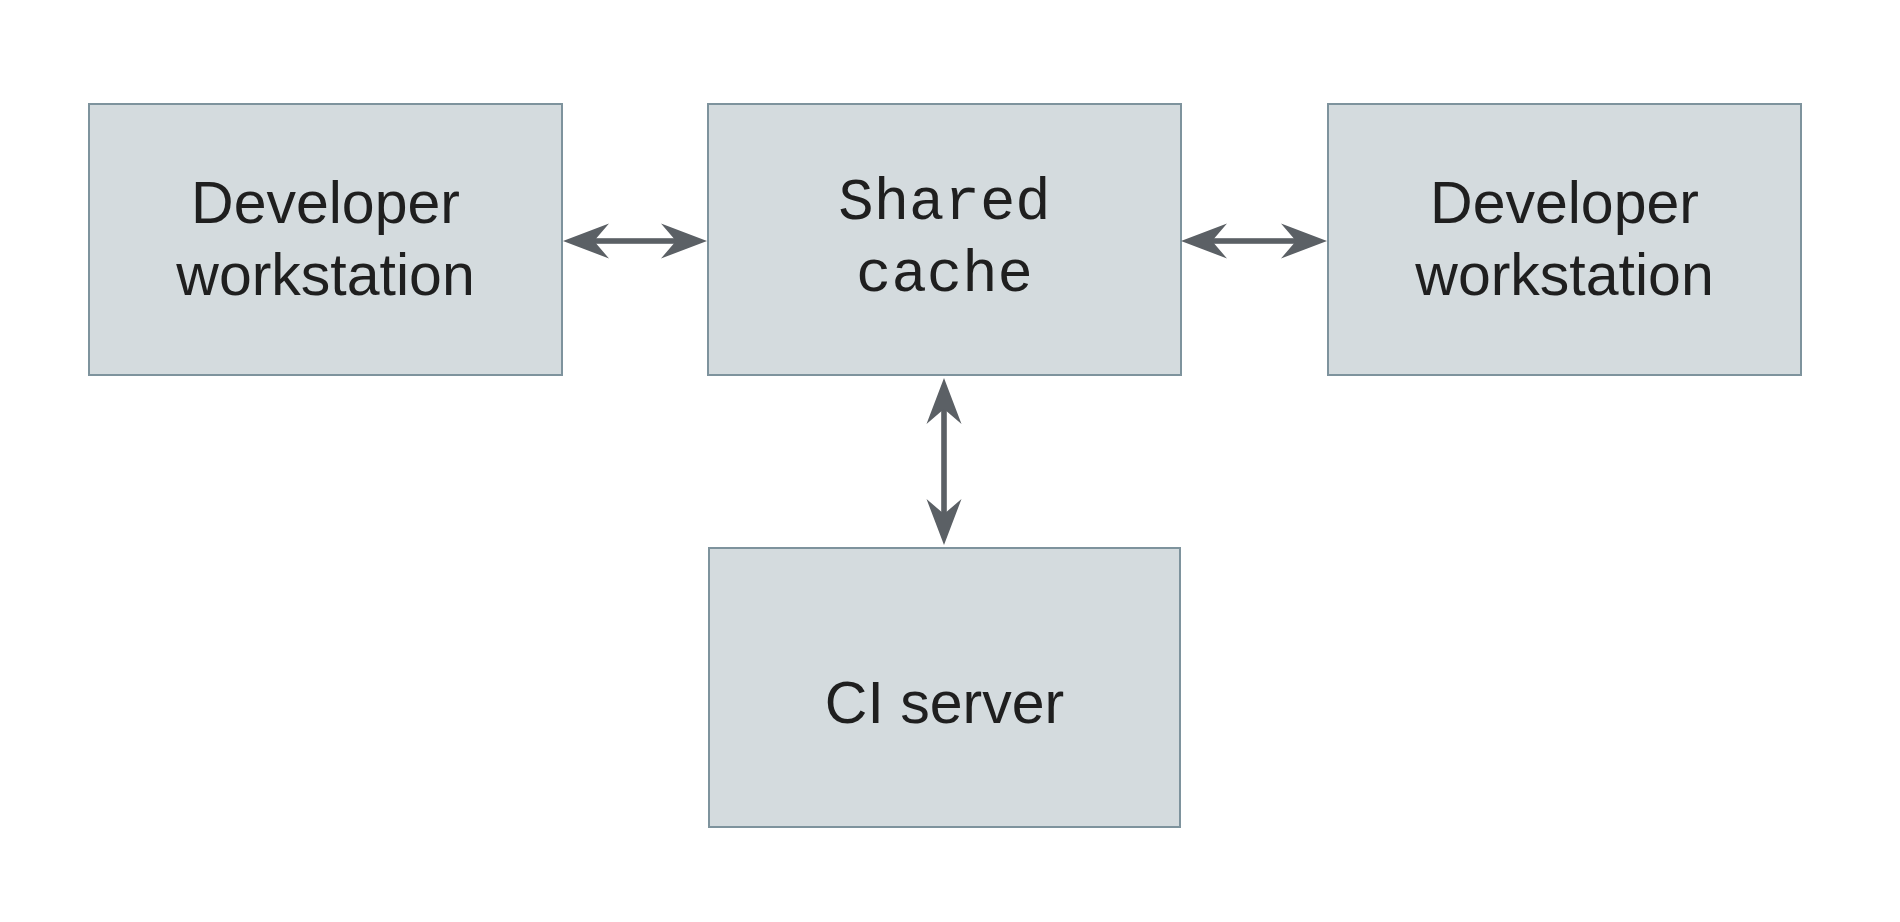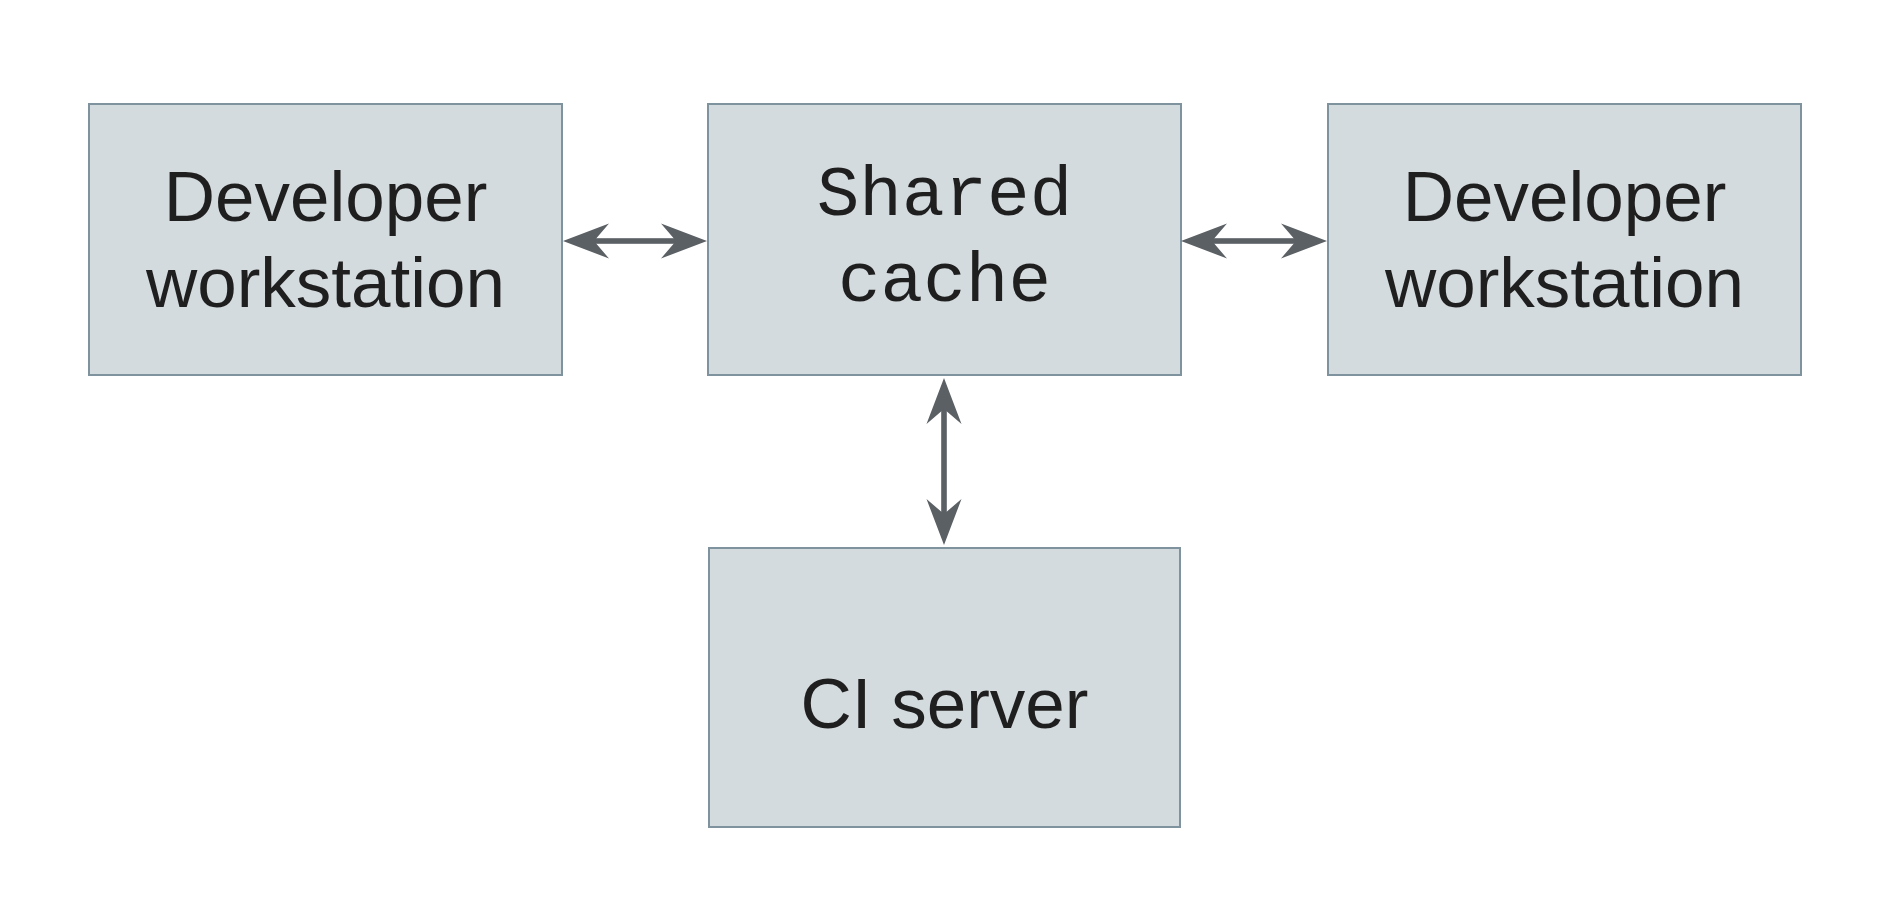--- a/index.html
+++ b/index.html
@@ -25,21 +25,21 @@
     position: absolute;
     background: var(--node-fill);
     border: 2px solid var(--node-border);
     display: flex;
     align-items: center;
     justify-content: center;
     text-align: center;
   }
   .node-label {
     color: var(--node-text);
-    font-size: 71px;
+    font-size: 59px;
     line-height: 1.21;
     white-space: pre-line;
     letter-spacing: 0px;
   }
   .node-dev-left   { left: 88px;   top: 103px; width: 475px; height: 273px; }
   .node-cache      { left: 707px;  top: 103px; width: 475px; height: 273px; font-family: Liberation Mono, monospace; }
   .node-dev-right  { left: 1327px; top: 103px; width: 475px; height: 273px; }
   .node-ci         { left: 708px;  top: 547px; width: 473px; height: 281px; padding-top: 32px; }
   .arrow {
     position: absolute;

